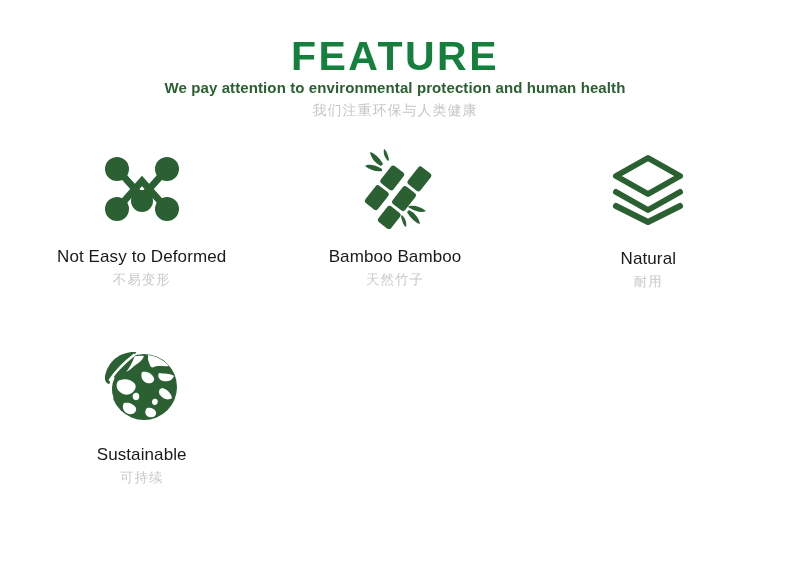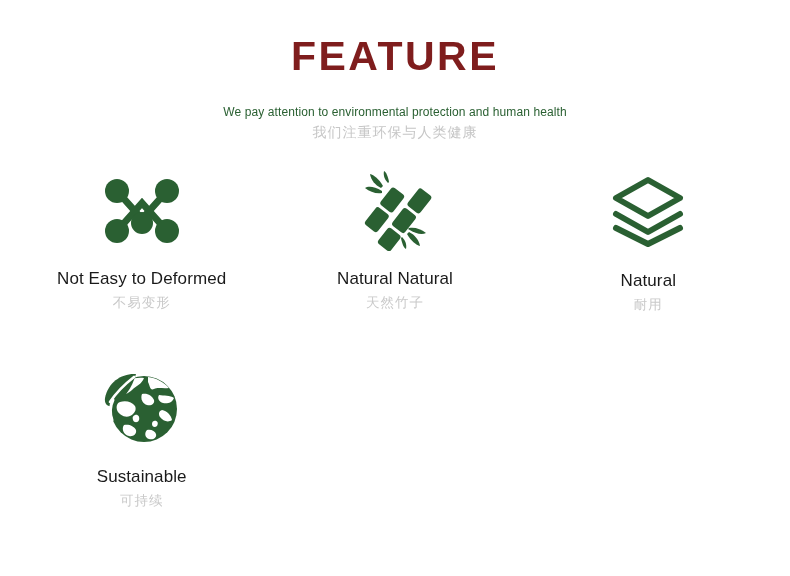--- a/index.html
+++ b/index.html
@@ -23,30 +23,30 @@
 
   
   .header {
     text-align: center;
     padding-top: 34px;
   }
   .title {
     font-size: 41px;
     font-weight: bold;
     letter-spacing: 2.5px;
-    color: #7f1d1d;
+    color: #15803d;
     line-height: 1.1;
     margin: 0;
   }
   .subtitle-en {
-    margin-top: 26px;
-    font-size: 12px;
+    font-size: 15px;
     color: #2a6032;
     letter-spacing: 0.1px;
     line-height: 1.2;
+    font-weight: bold;
   }
   .subtitle-cn {
     margin-top: 5px;
     font-size: 14px;
     color: #c6c6c6;
     letter-spacing: 1px;
     line-height: 1.2;
   }
 
   
@@ -144,21 +144,21 @@
             <path d="M26 20 C18 15 12 15 9 17 C14 21 20 23 26 22 Z"></path>
             <path d="M27 15 C23 8 18 4 14 3 C15 9 19 14 25 17 Z"></path>
             <path d="M33 11 C32 5 30 1 28 0 C27 5 29 9 32 12 Z"></path>
 
             <path d="M52 58 C60 63 66 64 70 62 C65 58 59 56 53 57 Z"></path>
             <path d="M51 63 C55 70 60 74 64 75 C63 69 59 64 53 61 Z"></path>
             <path d="M45 67 C46 73 48 77 50 78 C51 73 49 69 46 66 Z"></path>
           </g>
         </svg>
       </div>
-      <div class="label-en">Natural Natural</div>
+      <div class="label-en">Bamboo Bamboo</div>
       <div class="label-cn">天然竹子</div>
     </div>
 
 
 
     <div class="cell row2">
       <div class="icon-wrap">
         <svg width="74" height="72" viewBox="0 0 74 72" aria-hidden="true">
           <g stroke="#2a6032" fill="none" stroke-width="6" stroke-linejoin="round" stroke-linecap="round">
             <path d="M37 4 L69 22 L37 40 L5 22 Z"></path>

